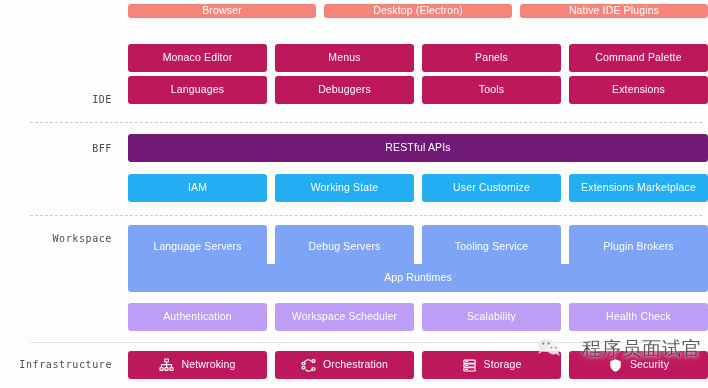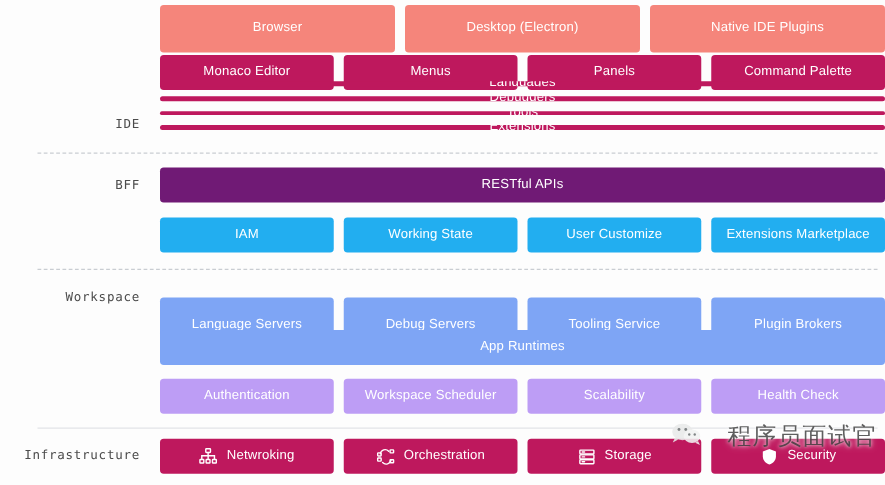--- a/index.html
+++ b/index.html
@@ -121,34 +121,34 @@
     flex: 0 0 auto;
   }
 </style>
 </head>
 <body>
 
 <div id="diagram">
 
   <div class="band-label" style="top:94px;">IDE</div>
 
-  <div class="row" style="top:4px;height:38px;">
+  <div class="row" style="top:4px;height:14px;">
     <div class="cell c-red">Browser</div>
     <div class="cell c-red">Desktop (Electron)</div>
     <div class="cell c-red">Native IDE Plugins</div>
   </div>
 
   <div class="row" style="top:44px;height:28px;">
     <div class="cell c-orange">Monaco Editor</div>
     <div class="cell c-orange">Menus</div>
     <div class="cell c-orange">Panels</div>
     <div class="cell c-orange">Command Palette</div>
   </div>
 
-  <div class="row" style="top:65px;height:39px;flex-direction:column;">
+  <div class="row" style="top:76px;height:28px;">
     <div class="cell c-orange">Languages</div>
     <div class="cell c-orange">Debuggers</div>
     <div class="cell c-orange">Tools</div>
     <div class="cell c-orange">Extensions</div>
   </div>
 
   <div class="divider" style="top:122px;"></div>
 
   <div class="band-label" style="top:143px;">BFF</div>
 
@@ -160,21 +160,21 @@
     <div class="cell c-blue">IAM</div>
     <div class="cell c-blue">Working State</div>
     <div class="cell c-blue">User Customize</div>
     <div class="cell c-blue">Extensions Marketplace</div>
   </div>
 
   <div class="divider" style="top:215px;"></div>
 
   <div class="band-label" style="top:233px;">Workspace</div>
 
-  <div class="row" style="top:238px;height:44px;">
+  <div class="row" style="top:225px;height:44px;">
     <div class="cell c-peri">Language Servers</div>
     <div class="cell c-peri">Debug Servers</div>
     <div class="cell c-peri">Tooling Service</div>
     <div class="cell c-peri">Plugin Brokers</div>
   </div>
 
   <div class="row" style="top:264px;height:28px;">
     <div class="cell c-peri full">App Runtimes</div>
   </div>
 

